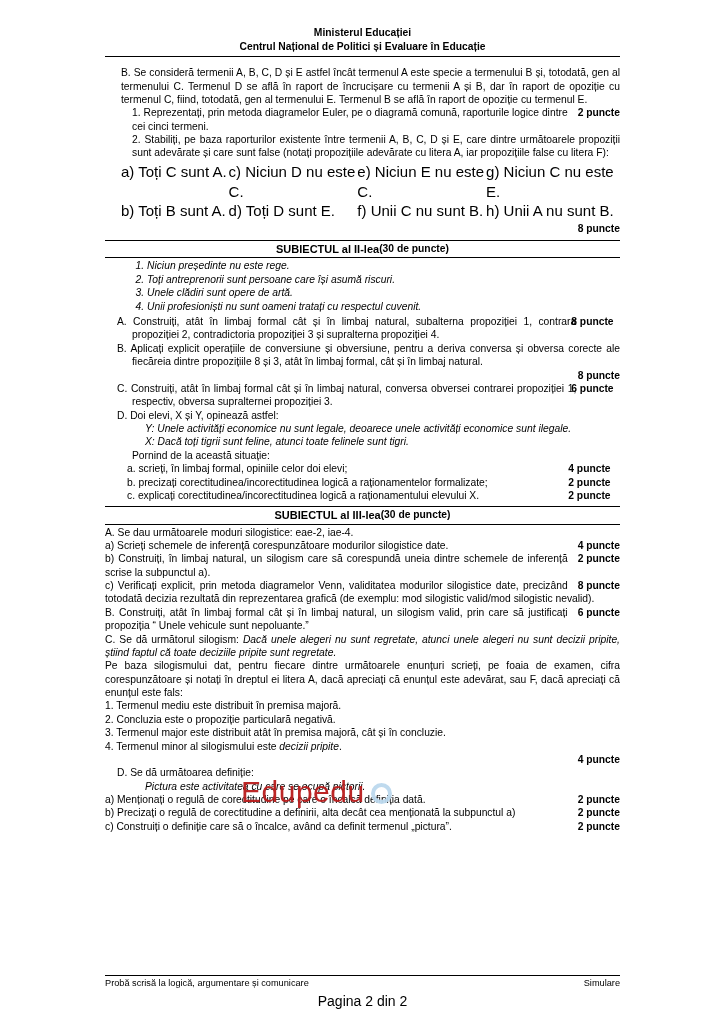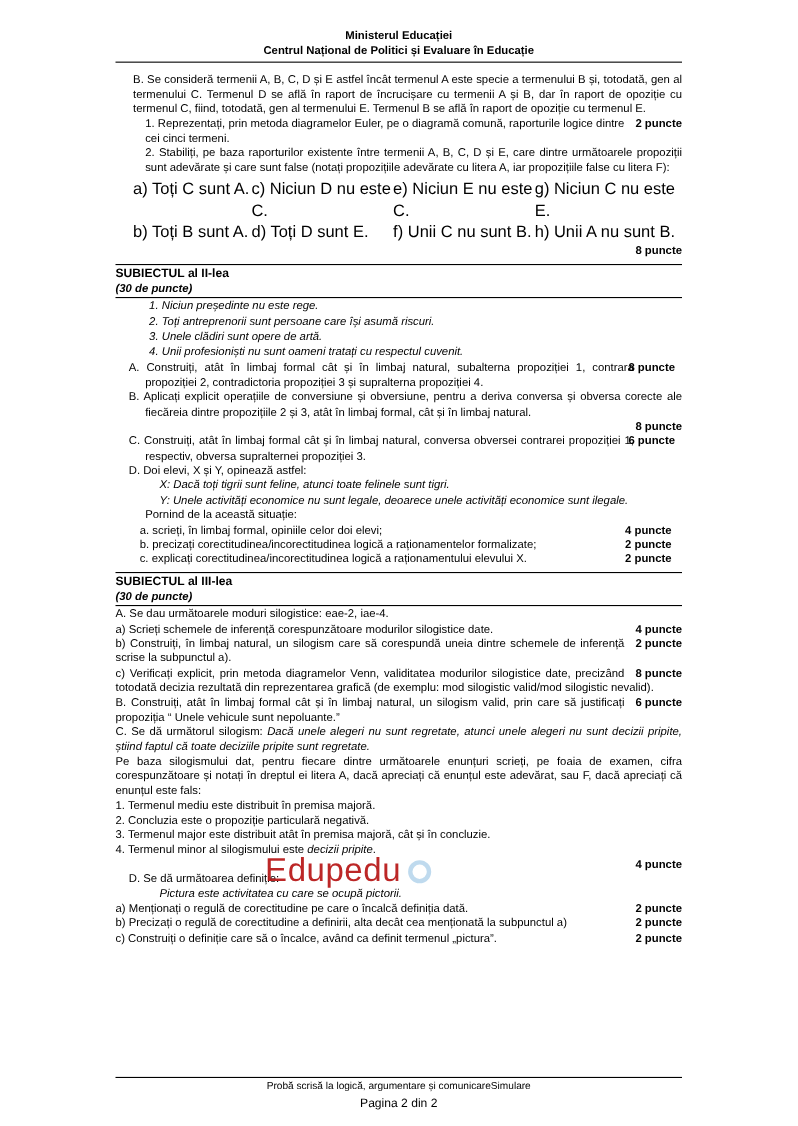--- a/index.html
+++ b/index.html
@@ -54,27 +54,26 @@
   .ptsline {
     text-align: right;
     font-weight: bold;
   }
   .i { font-style: italic; }
   .subject-bar {
     border-bottom: 1px solid #000;
     border-top: 1px solid #000;
     font-weight: bold;
     display: flex;
-    justify-content: space-between;
+    justify-content: center;
     margin: 4px 0 1px 0;
     padding: 1px 0 1px 0;
-    flex-direction: column;
   }
   .subject-bar .t { font-size: 11px; }
-  .subject-bar .p { font-size: 10.3px; font-style: italic; }
+  .subject-bar .p { font-size: 10.3px; }
   .opt-table {
     width: 100%;
     border-collapse: collapse;
     margin: 2px 0 1px 0;
   }
   .opt-table td {
     padding: 0 2px 0 0;
     vertical-align: top;
     font-size: 15px;
     line-height: 1.32;
@@ -101,26 +100,26 @@
     right: 56px;
     bottom: 14px;
     font-size: 9.2px;
   }
   .footer-rule {
     border-top: 1px solid #000;
     margin-bottom: 2px;
   }
   .footer-row {
     display: flex;
-    justify-content: center;
+    justify-content: space-between;
   }
   .footer-center {
     text-align: center;
     margin-top: 2px;
-    font-size: 11px;
+    font-size: 14px;
   }
   
   .watermark {
     position: absolute;
     left: 192px;
     top: 772px;
     font-size: 30px;
     color: #b91c1c;
     font-family: "Liberation Sans", sans-serif;
     letter-spacing: 0.5px;
@@ -193,29 +192,29 @@
     <li>Niciun președinte nu este rege.</li>
     <li>Toți antreprenorii sunt persoane care își asumă riscuri.</li>
     <li>Unele clădiri sunt opere de artă.</li>
     <li>Unii profesioniști nu sunt oameni tratați cu respectul cuvenit.</li>
   </ol>
 
   <p class="ind-hang2">
     <span class="pts">8 puncte</span>
     <span>A. Construiți, atât în limbaj formal cât și în limbaj natural, subalterna propoziției 1, contrara propoziției 2, contradictoria propoziției 3 și supralterna propoziției 4.</span>
   </p>
-  <p class="ind-hang2">B. Aplicați explicit operațiile de conversiune și obversiune, pentru a deriva conversa și obversa corecte ale fiecăreia dintre propozițiile 2 și 3, atât în limbaj formal, cât și în limbaj natural.</p>
+  <p class="ind-hang2">B. Aplicați explicit operațiile de conversiune și obversiune, pentru a deriva conversa și obversa corecte ale fiecăreia dintre propozițiile 8 și 3, atât în limbaj formal, cât și în limbaj natural.</p>
   <p class="ptsline">8 puncte</p>
   <p class="ind-hang2">
     <span class="pts">6 puncte</span>
     <span>C. Construiți, atât în limbaj formal cât și în limbaj natural, conversa obversei contrarei propoziției 1, respectiv, obversa supralternei propoziției 3.</span>
   </p>
   <p class="ind-hang2">D. Doi elevi, X și Y, opinează astfel:</p>
+  <p class="ind2 i" style="padding-left:40px;">Y: Unele activități economice nu sunt legale, deoarece unele activități economice sunt ilegale.</p>
   <p class="ind2 i" style="padding-left:40px;">X: Dacă toți tigrii sunt feline, atunci toate felinele sunt tigri.</p>
-  <p class="ind2 i" style="padding-left:40px;">Y: Unele activități economice nu sunt legale, deoarece unele activități economice sunt ilegale.</p>
   <p class="ind2">Pornind de la această situație:</p>
   <p class="lettered">
     <span class="pts">4 puncte</span>
     <span>a.</span>
     <span>scrieți, în limbaj formal, opiniile celor doi elevi;</span>
   </p>
   <p class="lettered">
     <span class="pts">2 puncte</span>
     <span>b.</span>
     <span>precizați corectitudinea/incorectitudinea logică a raționamentelor formalizate;</span>

